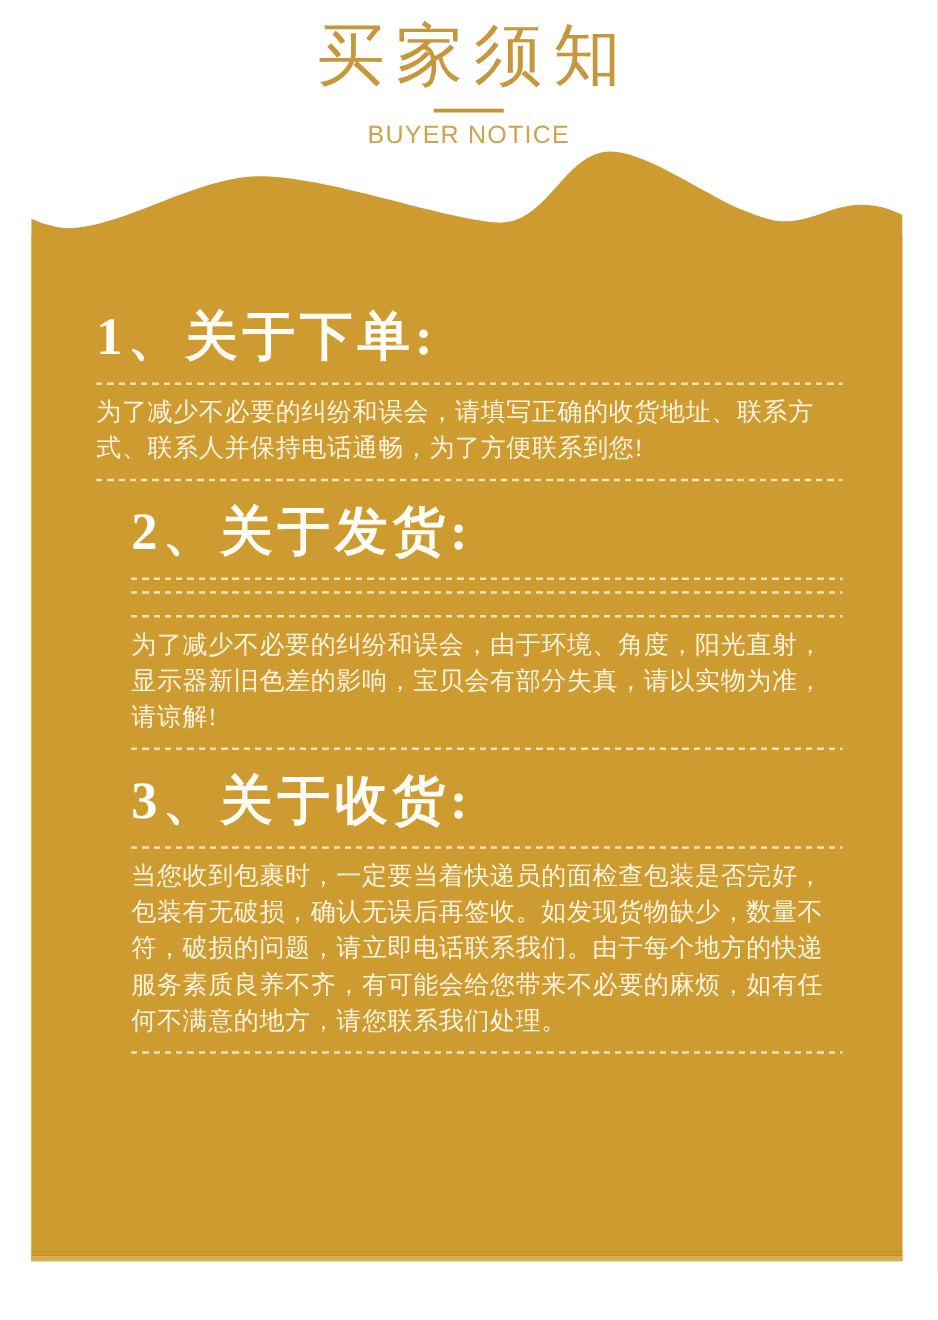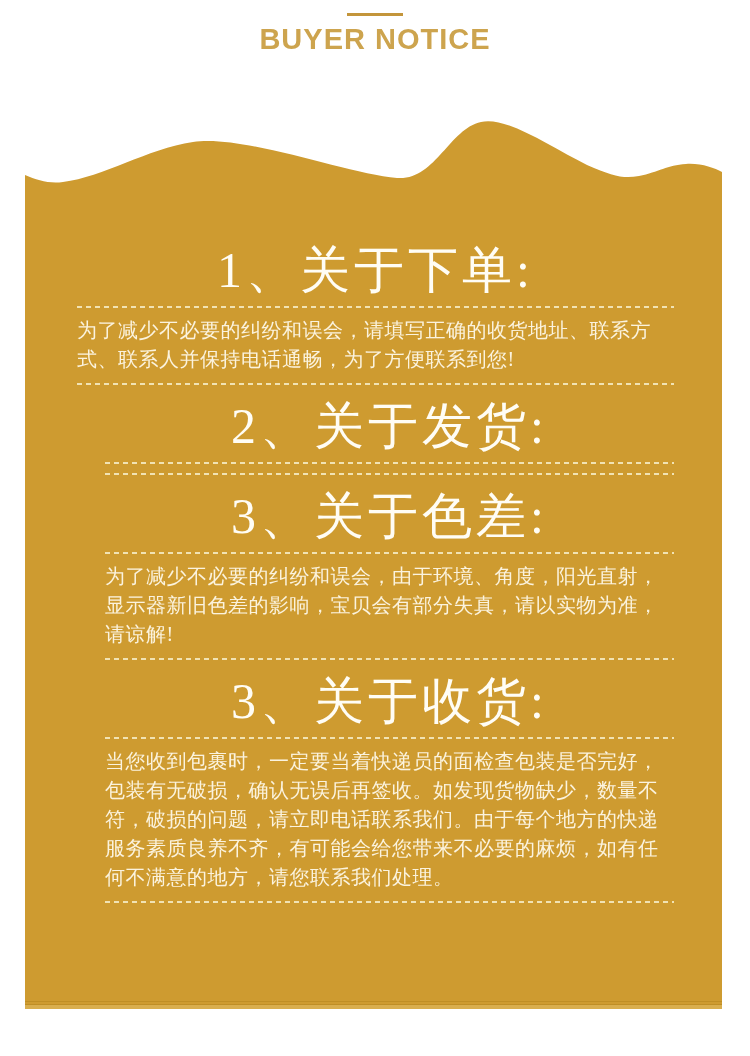--- a/index.html
+++ b/index.html
@@ -32,22 +32,22 @@
     color:var(--title-gold);
     line-height:60px;
   }
   .title-divider{
     width:56px;height:3px;
     background:var(--divider-gold);
     margin:13px auto 7px auto;
   }
   .sub-title{
     font-family:"Liberation Sans","DejaVu Sans",sans-serif;
-    font-weight:bold;
-    font-size:29px;
+    font-weight:normal;
+    font-size:20px;
     letter-spacing:1px;
     color:var(--subtitle-gold);
   }
   
   .panel{
     position:absolute;
     left:25px;top:118px;
     width:697px;height:891px;
   }
   .wave{display:block;width:697px;height:70px;}
@@ -67,26 +67,25 @@
       rgba(172,126,24,0.45) 4px 5px,
       #D9AE4E 5px 9px);
   }
   
   .content{
     position:absolute;
     top:128px;left:52px;
     width:597px;
   }
   .sec-h{
-    font-size:50px;
+    font-size:42px;
     line-height:48px;
-    font-weight:normal;
+    font-weight:bold;
     letter-spacing:4px;
     color:#FFFDF5;
-    text-align:center;
   }
   .dash{
     height:2px;
     margin-top:12px;
     background-image:repeating-linear-gradient(90deg,
       var(--dash-color) 0,var(--dash-color) 5px,
       rgba(0,0,0,0) 5px,rgba(0,0,0,0) 9px);
   }
   .sec-b{
     margin-top:8px;
@@ -95,20 +94,21 @@
     letter-spacing:0.5px;
     color:var(--text-cream);
   }
   .dash.after-body{margin-top:9px;}
   .section + .section{margin-top:17px;margin-left:28px;}
 </style>
 </head>
 <body>
 
 <div class="header">
+  <h1 class="main-title">买家须知</h1>
   <div class="title-divider"></div>
   <div class="sub-title">BUYER NOTICE</div>
 </div>
 
 <div class="panel">
   <svg class="wave" viewBox="0 0 697 70" preserveAspectRatio="none" xmlns="http://www.w3.org/2000/svg">
     <path class="wave-path" d="M0,57 C12,62 24,66 38,64 C78,59 122,31 168,24 C218,16 322,56 372,60 C410,63 424,11 456,4 C482,-2 525,29 562,47 C588,58 598,61 614,58 C634,54 642,47 661,46 C676,45 689,50 697,54 L697,70 L0,70 Z"></path>
   </svg>
   <div class="panel-body"></div>
 
@@ -121,21 +121,20 @@
       <div class="dash after-body"></div>
     </div>
 
     <div class="section">
       <h2 class="sec-h">2、关于发货:</h2>
       <div class="dash"></div>
       <div class="dash after-body"></div>
     </div>
 
     <div class="section">
-      <h2 class="sec-h">3、关于色差:</h2>
       <div class="dash"></div>
       <p class="sec-b">为了减少不必要的纠纷和误会，由于环境、角度，阳光直射，显示器新旧色差的影响，宝贝会有部分失真，请以实物为准，请谅解!</p>
       <div class="dash after-body"></div>
     </div>
 
     <div class="section">
       <h2 class="sec-h">3、关于收货:</h2>
       <div class="dash"></div>
       <p class="sec-b">当您收到包裹时，一定要当着快递员的面检查包装是否完好，包装有无破损，确认无误后再签收。如发现货物缺少，数量不符，破损的问题，请立即电话联系我们。由于每个地方的快递服务素质良养不齐，有可能会给您带来不必要的麻烦，如有任何不满意的地方，请您联系我们处理。</p>
       <div class="dash after-body"></div>

